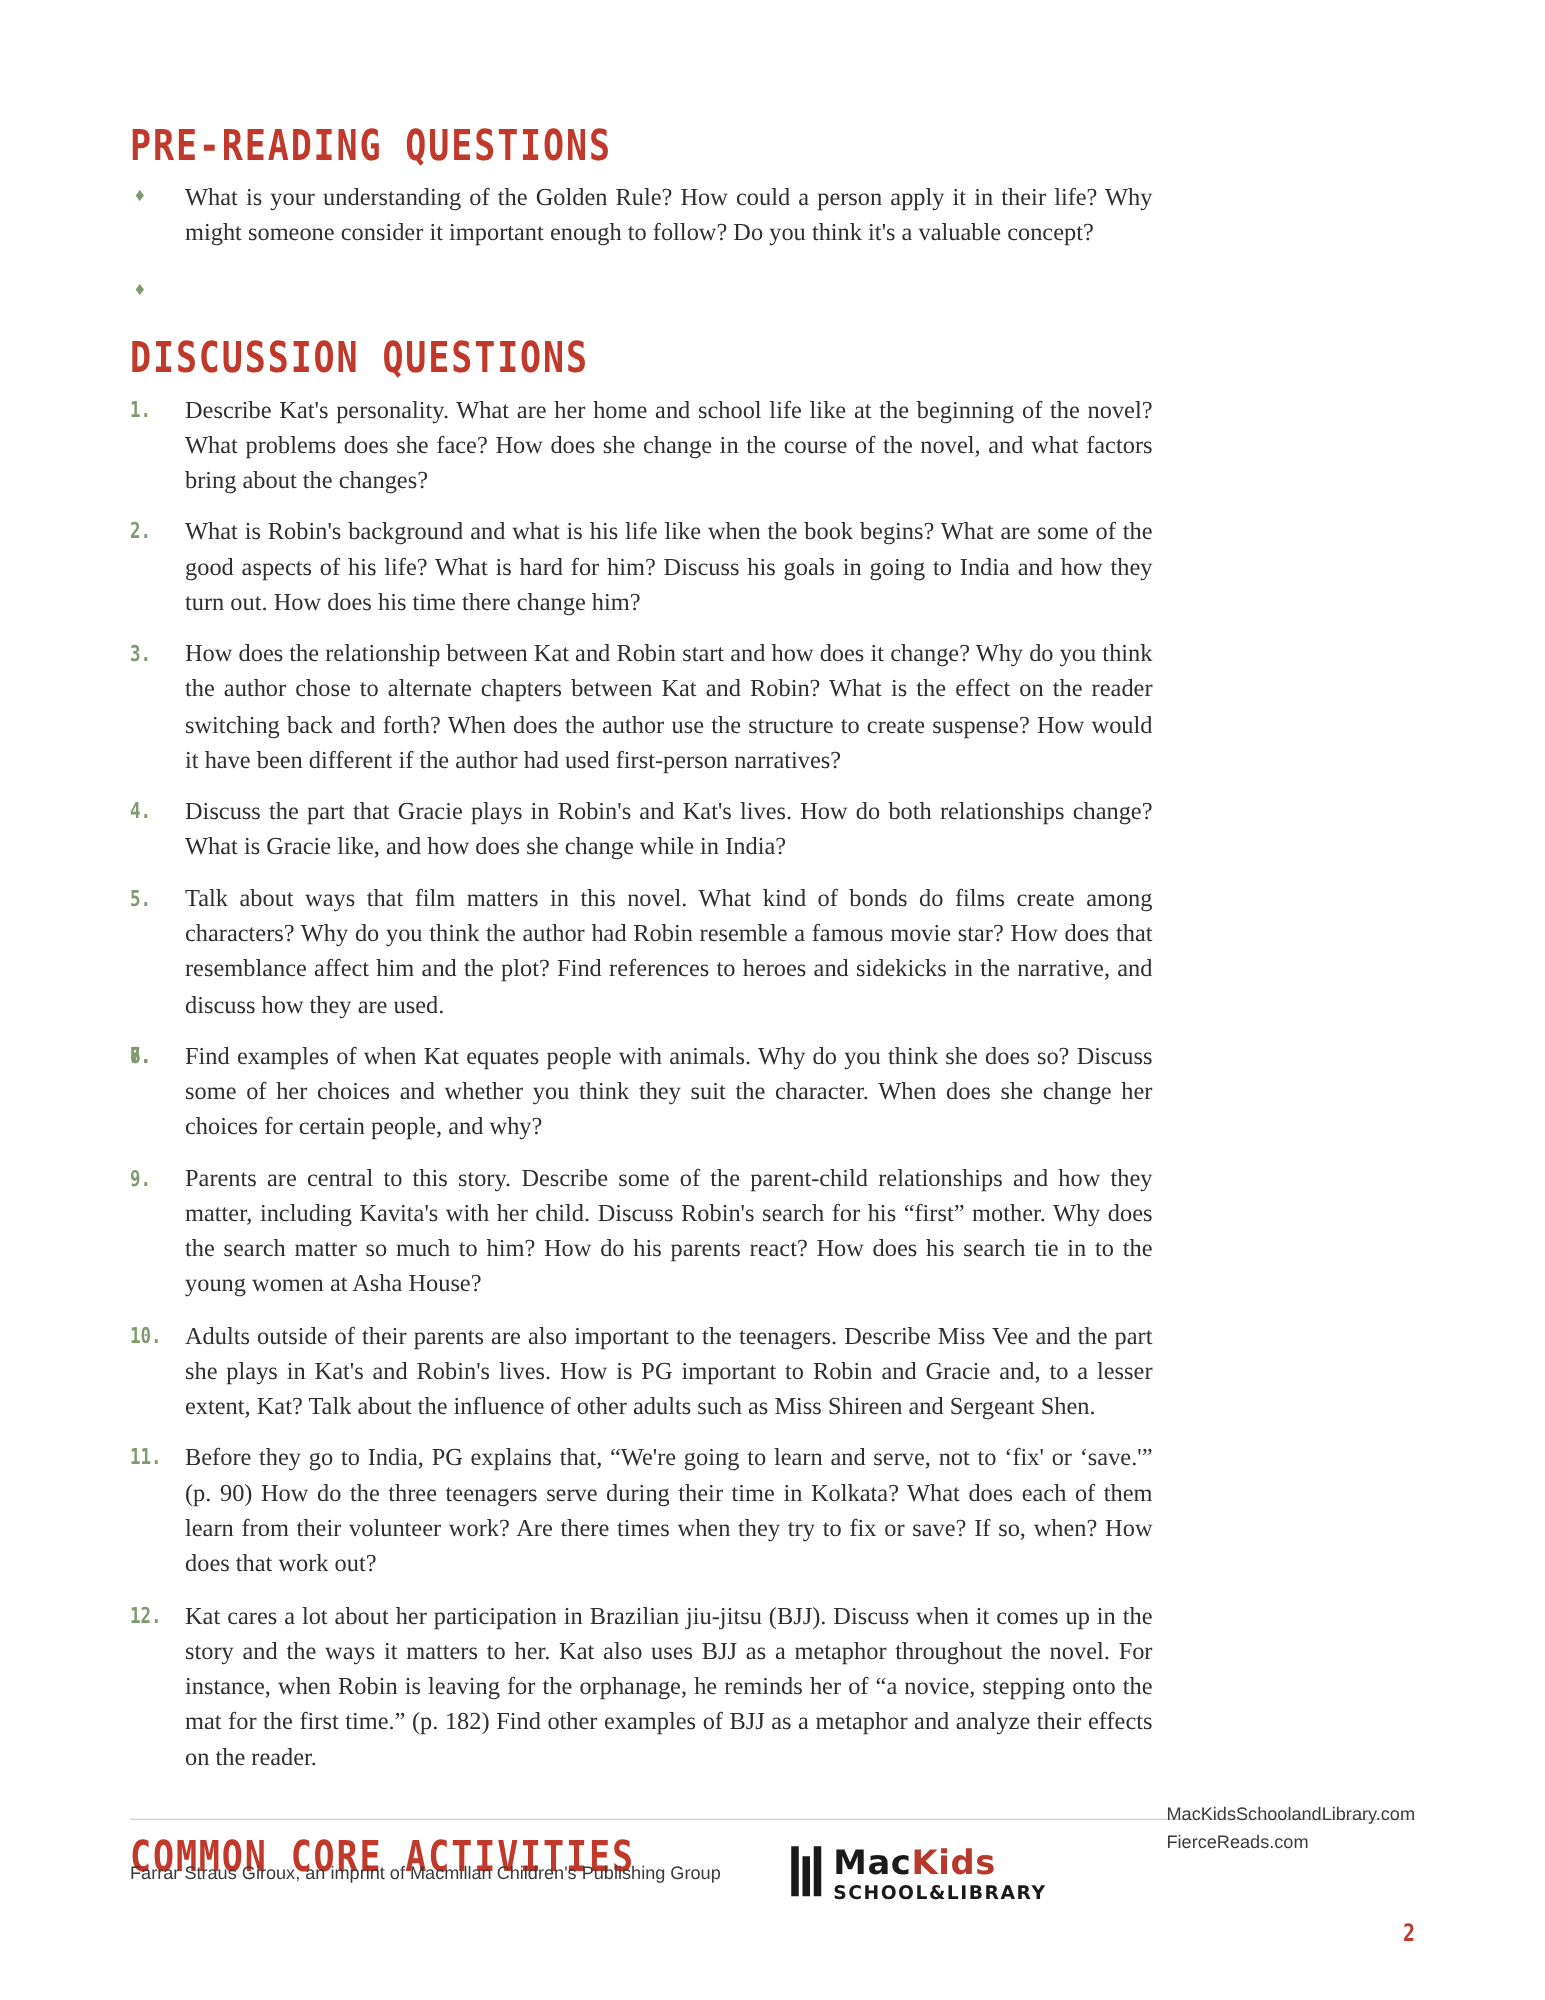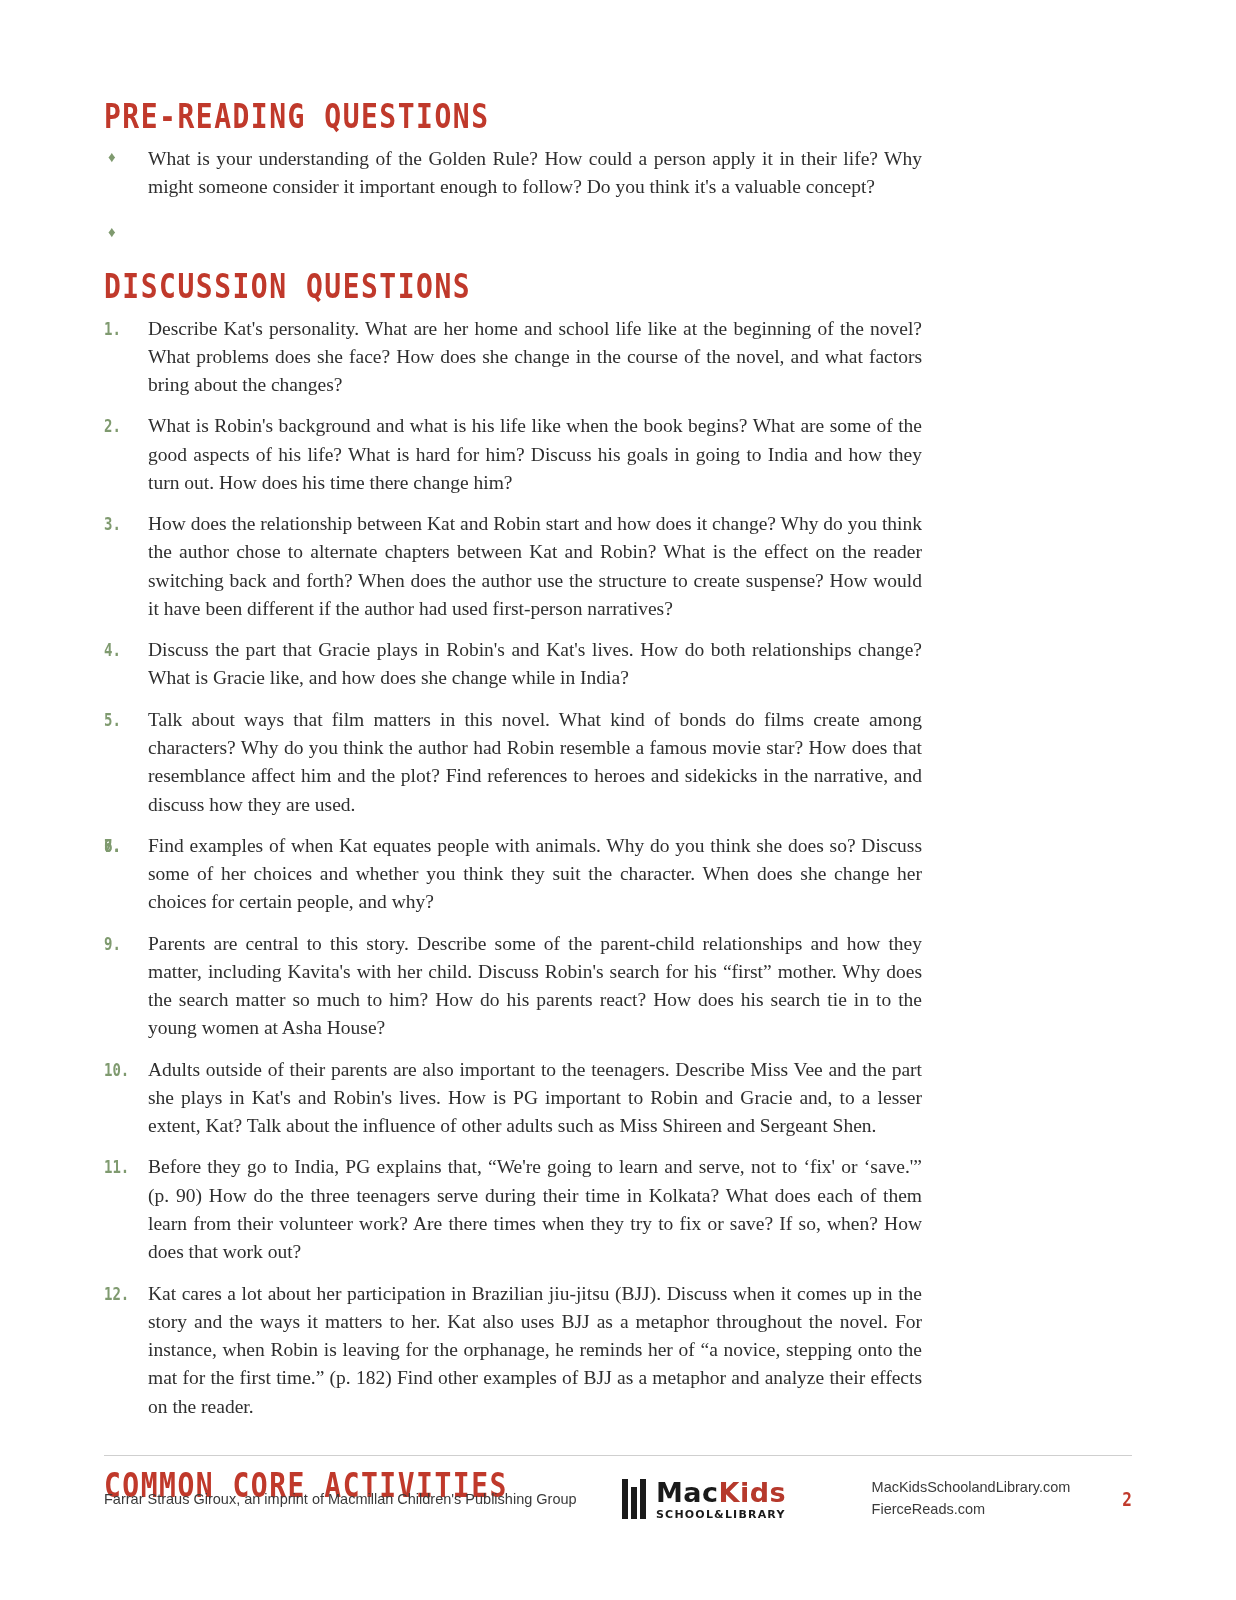--- a/index.html
+++ b/index.html
@@ -133,29 +133,30 @@
     font-family: "DejaVu Sans", sans-serif;
     font-weight: bold;
     font-size: 27px;
     letter-spacing: 0.5px;
     color: #1a1a1a;
   }
   .mk-title .kids { color: #b6392c; }
   .mk-sub {
     font-family: "DejaVu Sans", sans-serif;
     font-weight: bold;
-    font-size: 11px;
+    font-size: 15px;
     letter-spacing: 1.2px;
     color: #1a1a1a;
     margin-top: 3px;
   }
   .footer-right {
     display: flex;
-    align-items: center;
+    align-items: flex-end;
     gap: 52px;
+    flex-direction: column;
   }
   .footer-urls {
     font-family: "Liberation Sans", sans-serif;
     font-size: 14.5px;
     color: #3a3a3a;
     line-height: 1.5;
     text-align: left;
   }
   .page-num {
     font-family: "DejaVu Sans Mono", monospace;

